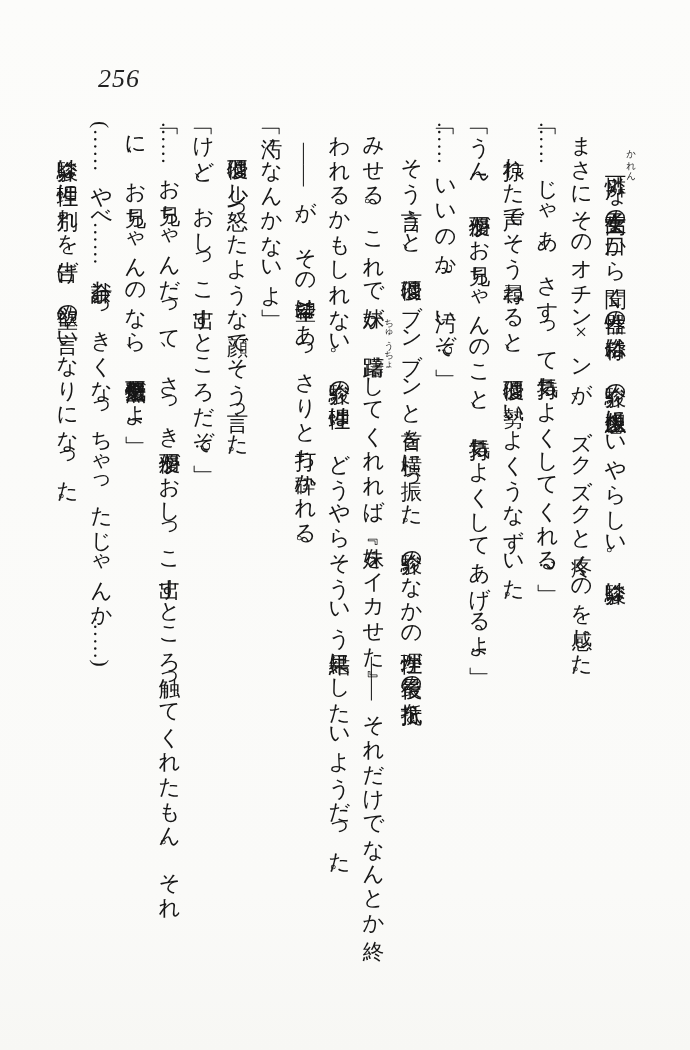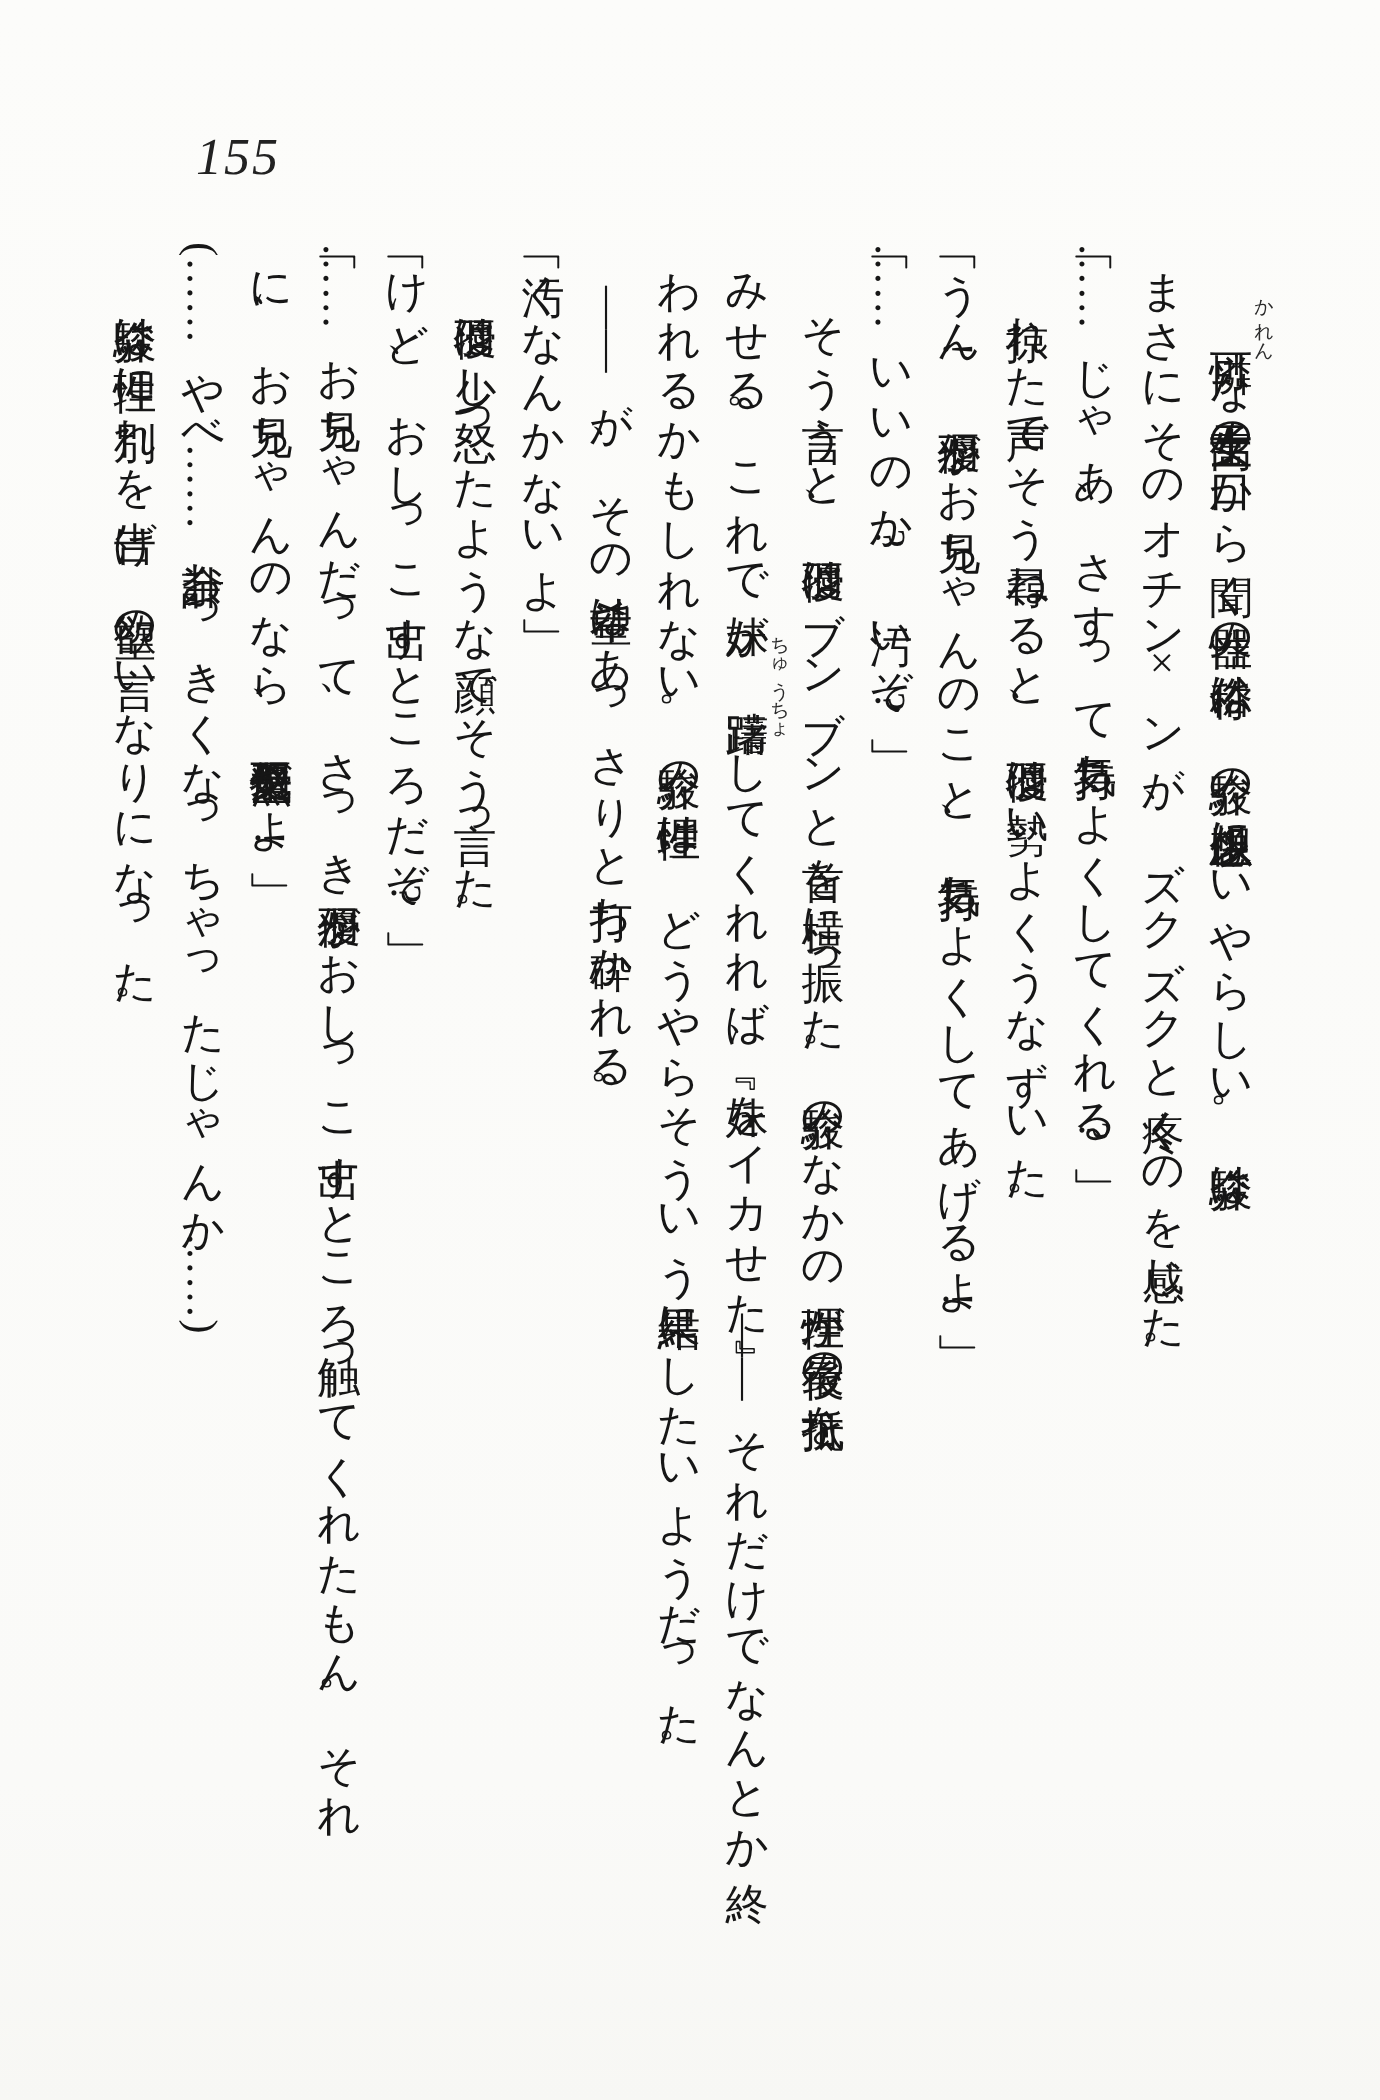--- a/index.html
+++ b/index.html
@@ -55,21 +55,21 @@
   rt {
     font-size: 9.5px;
     letter-spacing: 0;
     color: #2a2a2a;
   }
 </style>
 </head>
 <body>
 
 <div class="book-page">
-  <div class="page-number">155</div>
+  <div class="page-number">256</div>
   <div class="text-block">
       <p class="column indent"><ruby>可憐<rt>かれん</rt></ruby>な女子高生の口から聞く性器の俗称は、駿介の想像以上にいやらしい。駿介は</p>
       <p class="column">まさにそのオチン×ンが、ズクズクと疼くのを感じた。</p>
       <p class="column">「……じゃあ、さすって気持ちよくしてくれる?」</p>
       <p class="column indent">掠れた声でそう尋ねると、優羽は勢いよくうなずいた。</p>
       <p class="column">「うん!　優羽がお兄ちゃんのこと、気持ちよくしてあげるよ!」</p>
       <p class="column">「……いいのか?　汚いぞ?」</p>
       <p class="column indent">そう言うと、優羽はブンブンと首を横に振った。駿介のなかの理性が最後の抵抗を</p>
       <p class="column">みせる。これで妹が<ruby>躊躇<rt>ちゅうちょ</rt></ruby>してくれれば、『妹をイカせた』――それだけでなんとか終</p>
       <p class="column">われるかもしれない。駿介の理性は、どうやらそういう結果にしたいようだった。</p>

